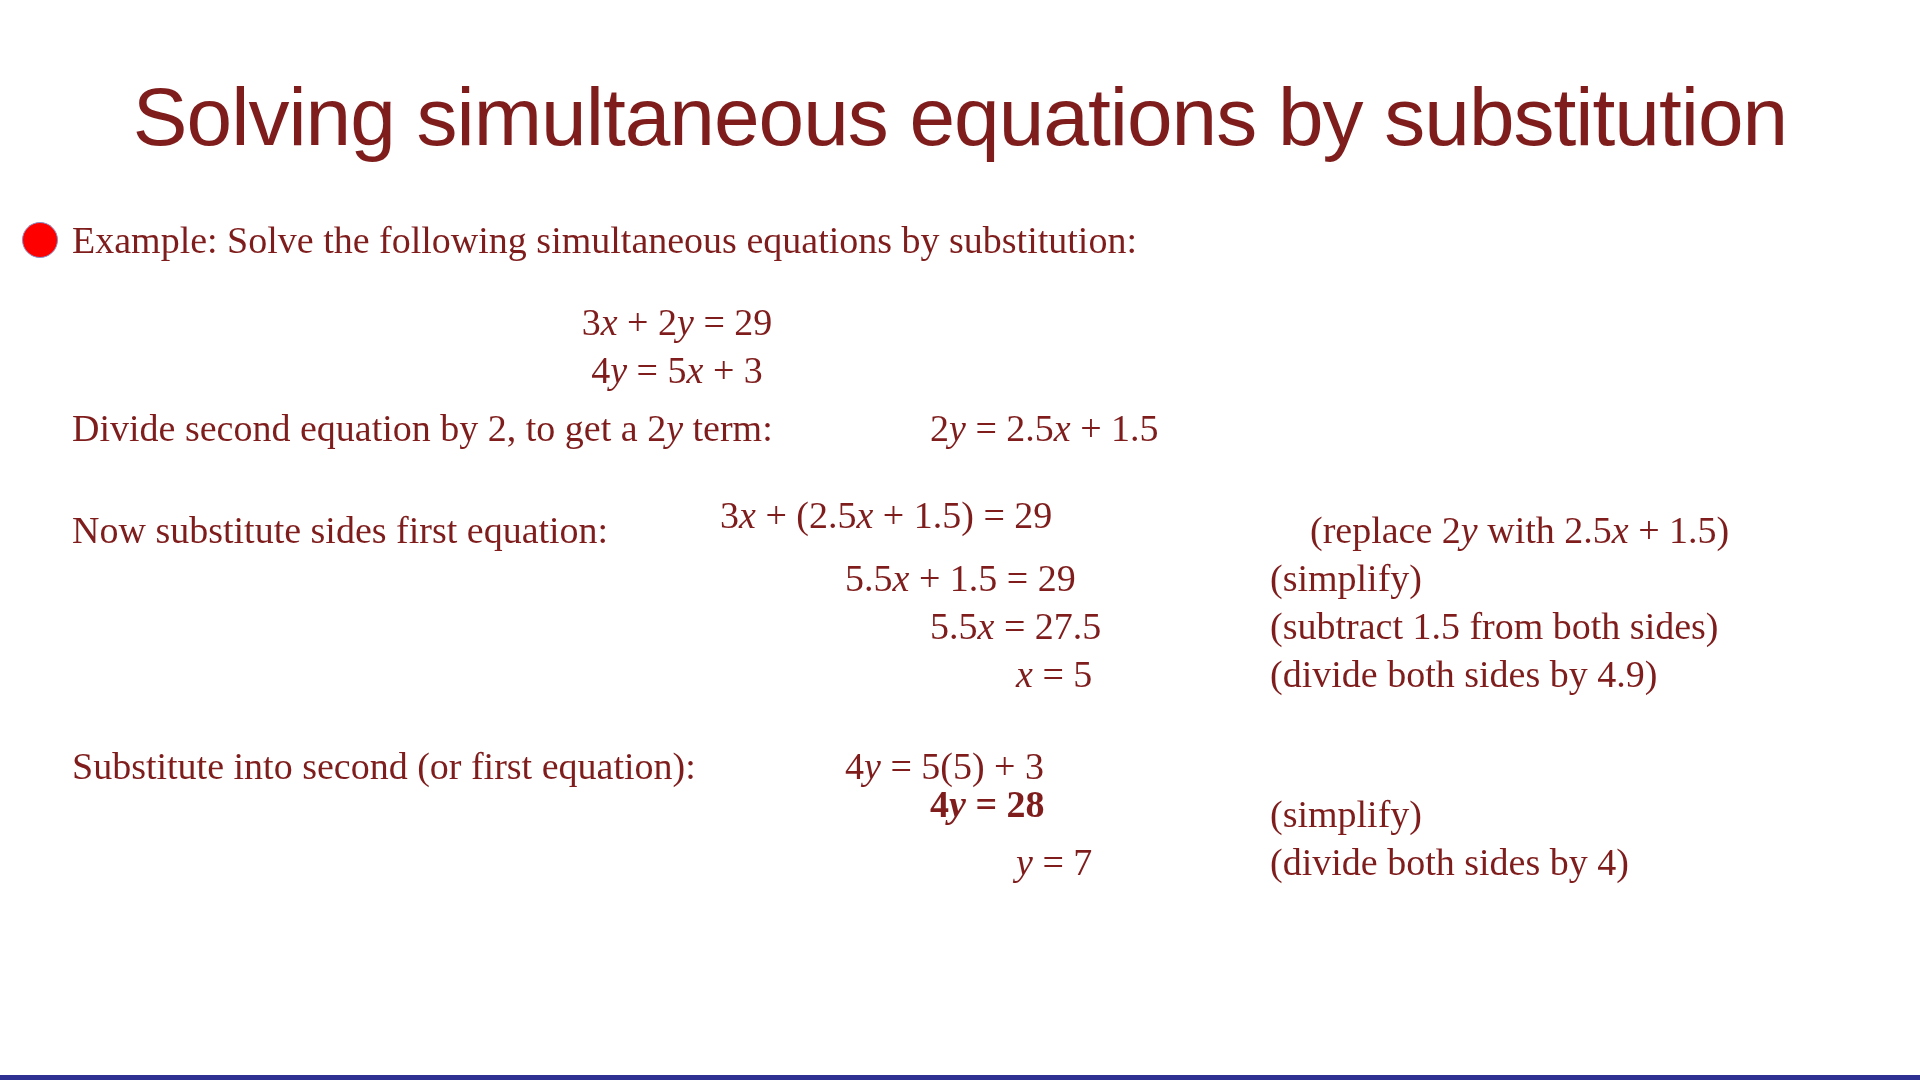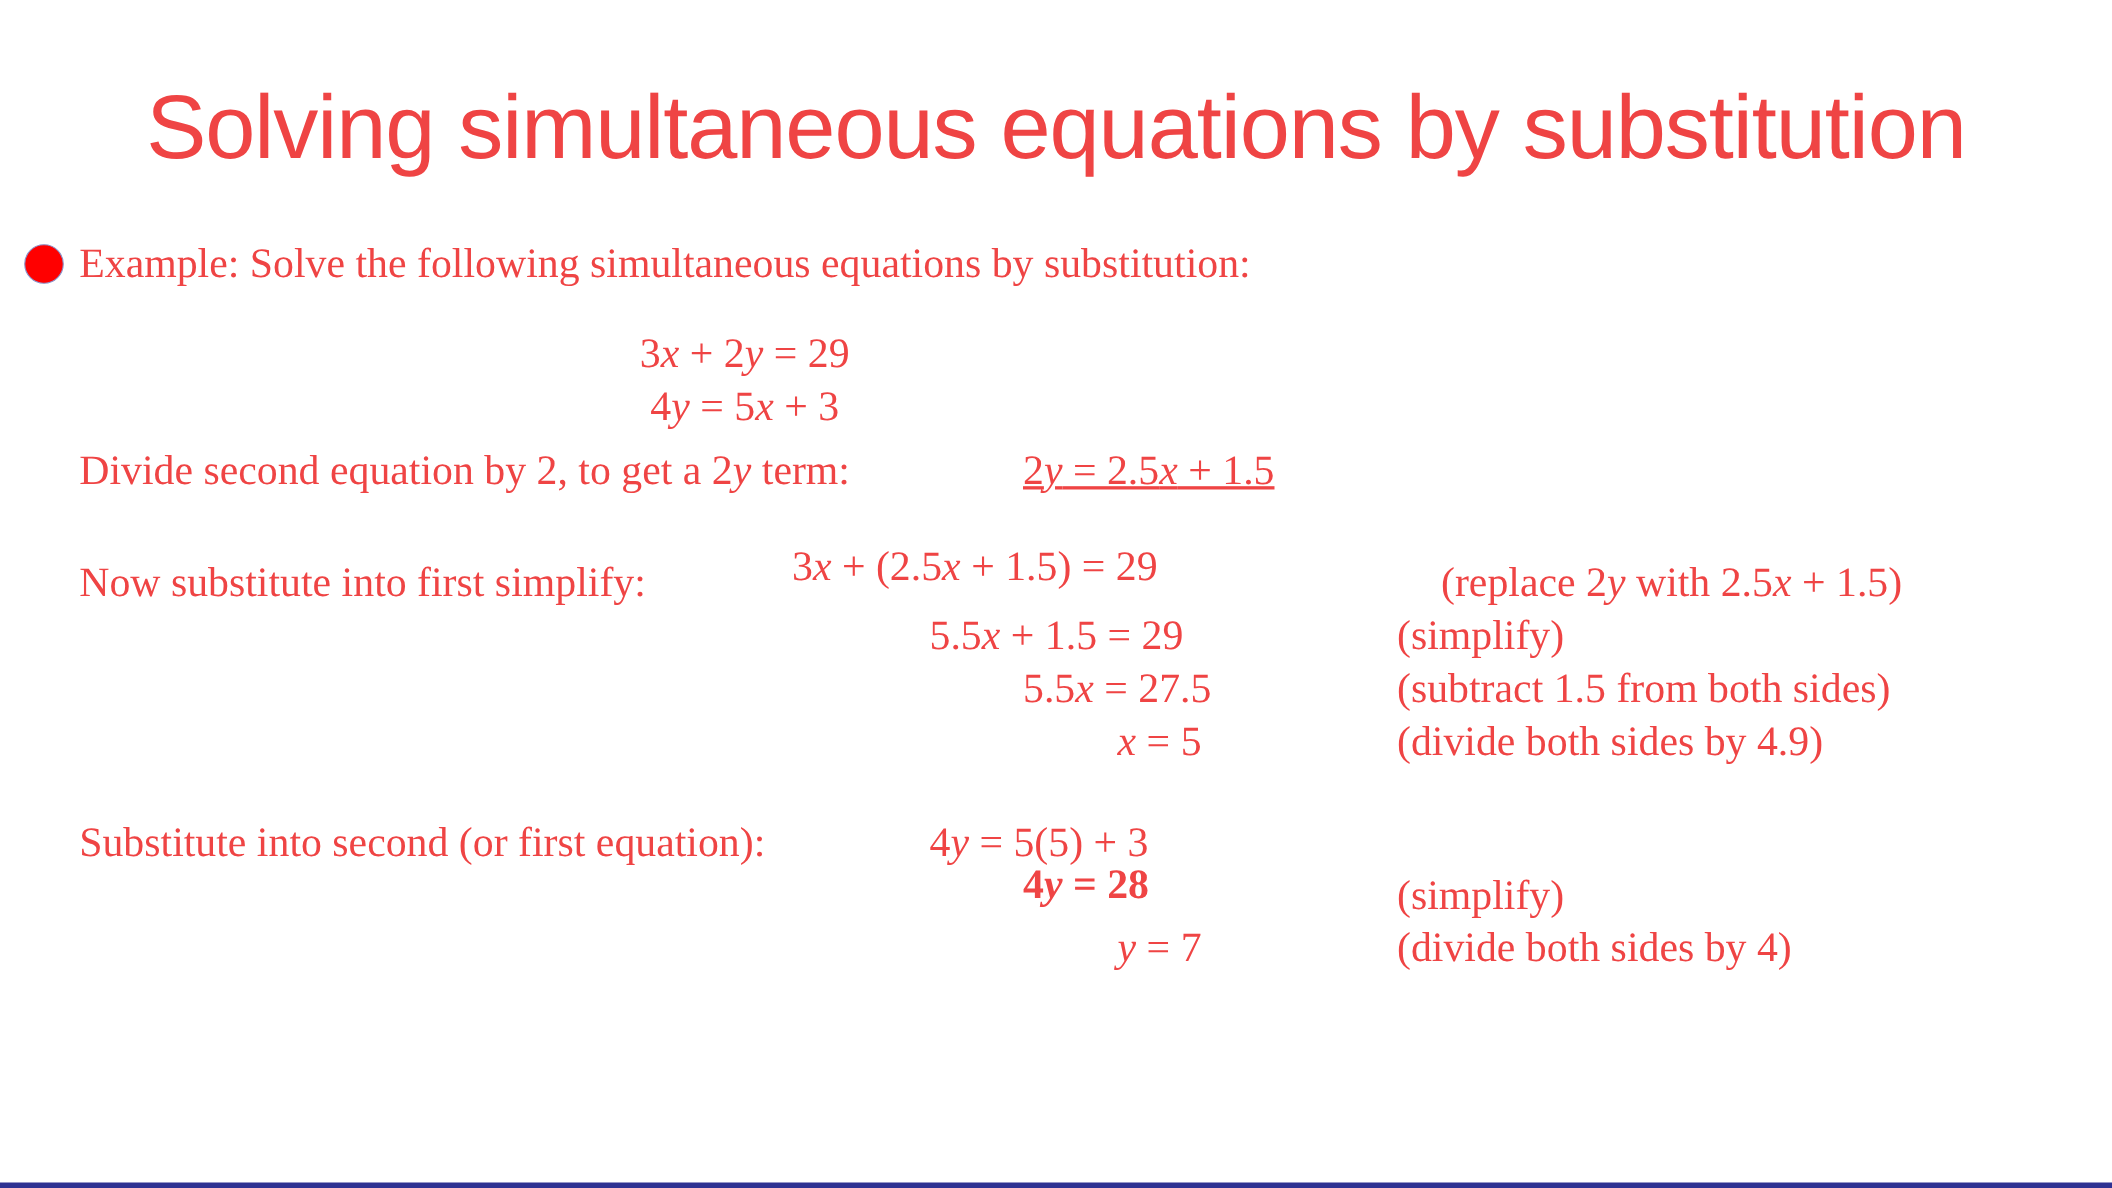--- a/index.html
+++ b/index.html
@@ -4,21 +4,21 @@
 <style>
   html, body { margin: 0; padding: 0; background: #fff; }
   .slide {
     position: relative;
     width: 1920px;
     height: 1080px;
     background: #ffffff;
     overflow: hidden;
     font-family: "Liberation Serif", serif;
     font-size: 38px;
-    color: #ef4444;
+    color: #7f1d1d;
   }
   .title {
     position: absolute;
     top: 70px;
     left: 0;
     width: 100%;
     text-align: center;
     font-family: "Liberation Sans", sans-serif;
     font-size: 82px;
     letter-spacing: -1px;
@@ -72,23 +72,23 @@
 
   <div class="bullet" style="background: rgb(255, 0, 0);"></div>
   <div class="line" style="left:72px; top:216px;">Example: Solve the following simultaneous equations by substitution:</div>
 
   <div class="center-block" style="top:264px;">
     <div class="eq">3<i>x</i> + 2<i>y</i> = 29</div>
     <div class="eq">4<i>y</i> = 5<i>x</i> + 3</div>
   </div>
 
   <div class="line" style="left:72px; top:404px;">Divide second equation by 2, to get a 2<i>y</i> term:</div>
-  <div class="line eq" style="left:930px; top:404px;text-decoration:underline;">2<i>y</i> = 2.5<i>x</i> + 1.5</div>
+  <div class="line eq" style="left:930px; top:404px;">2<i>y</i> = 2.5<i>x</i> + 1.5</div>
 
-  <div class="line" style="left:72px; top:506px;">Now substitute into first simplify:</div>
+  <div class="line" style="left:72px; top:506px;">Now substitute sides first equation:</div>
   <div class="line eq" style="left:720px; top:491px;">3<i>x</i> + (2.5<i>x</i> + 1.5) = 29</div>
   <div class="line" style="left:1270px; top:506px;margin-left:40px;">(replace 2<i>y</i> with 2.5<i>x</i> + 1.5)</div>
 
   <div class="line eq" style="left:845px; top:554px;">5.5<i>x</i> + 1.5 = 29</div>
   <div class="line" style="left:1270px; top:554px;">(simplify)</div>
 
   <div class="line eq" style="left:930px; top:602px;">5.5<i>x</i> = 27.5</div>
   <div class="line" style="left:1270px; top:602px;">(subtract 1.5 from both sides)</div>
 
   <div class="line eq" style="left:1016px; top:650px;"><i>x</i> = 5</div>

